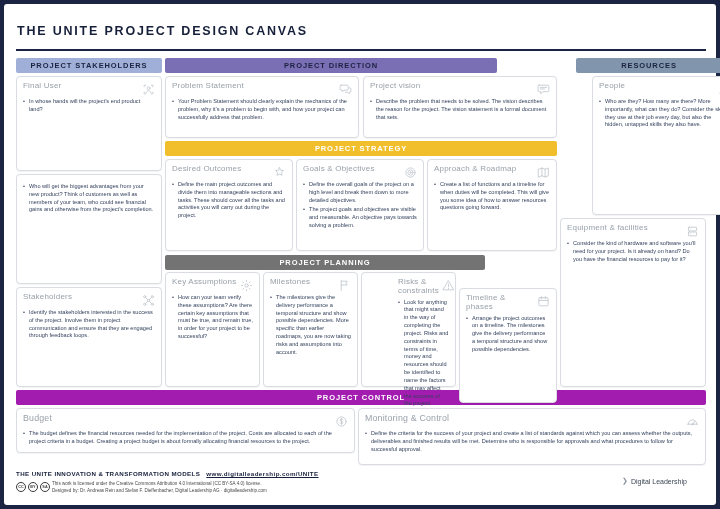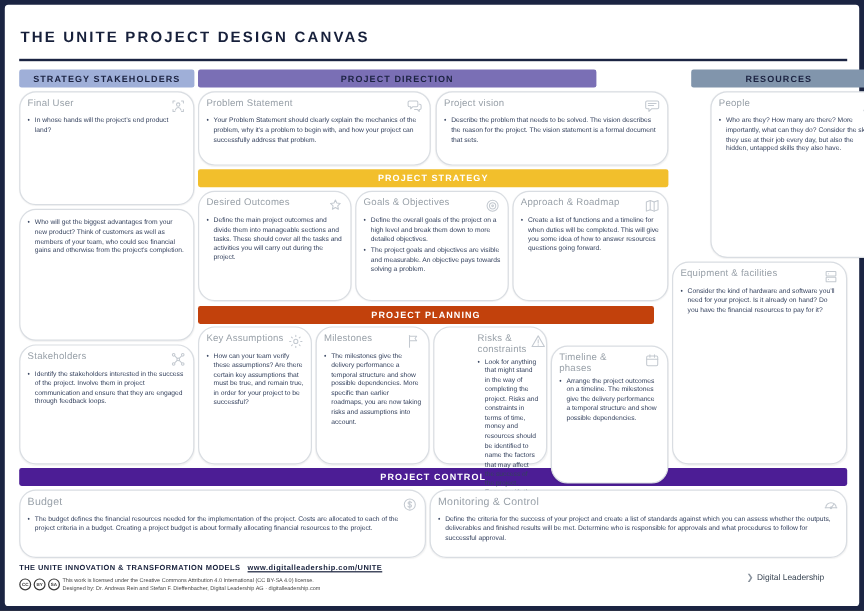--- a/index.html
+++ b/index.html
@@ -11,21 +11,21 @@
   }
   .sheet{position:absolute;left:4px;top:4px;width:712px;height:501px;background:#ffffff;border-radius:3px;}
   .abs{position:absolute;}
   .page-title{left:17px;top:24px;font-size:12.5px;font-weight:bold;letter-spacing:1.8px;color:#17203B;white-space:nowrap;}
   .title-rule{left:16px;top:49px;width:690px;border-top:2px solid #1B2442;}
   .sec-header{
     height:15px;display:flex;align-items:center;justify-content:center;
     font-size:7.5px;font-weight:bold;letter-spacing:0.9px;border-radius:2px;white-space:nowrap;
   }
   .card{
-    background:#fff;border:1px solid #D9DDE2;border-radius:14px;
+    background:#fff;border:1px solid #D9DDE2;border-radius:4px;
     padding:5px 6px 4px 6px;box-shadow:0 0.5px 1px rgba(0,0,0,0.05);
   }
   .card-head{display:flex;justify-content:space-between;align-items:flex-start;}
   .card-title{font-size:8px;color:#99A1A9;letter-spacing:0.2px;line-height:1.1;}
   .card-title.big{font-size:8.8px;}
   .card-icon{flex:0 0 auto;width:13px;height:13px;margin-left:3px;}
   .card-icon svg{width:13px;height:13px;stroke:#C3C9D0;fill:none;stroke-width:1.6;stroke-linecap:round;stroke-linejoin:round;}
   ul.bullets{margin:3px 0 0 0;padding:0;list-style:none;}
   ul.bullets li{
     position:relative;padding-left:6px;margin-bottom:2px;
@@ -48,26 +48,26 @@
 </style>
 </head>
 <body>
 
 <div class="frame">
   <div class="sheet"></div>
 
   <div class="abs page-title">THE UNITE PROJECT DESIGN CANVAS</div>
   <div class="abs title-rule"></div>
 
-  <div class="abs sec-header" style="left: 16px; top: 58px; width: 146px; background: rgb(159, 175, 216); color: rgb(27, 34, 64);">STRATEGY STAKEHOLDERS</div>
+  <div class="abs sec-header" style="left: 16px; top: 58px; width: 146px; background: rgb(159, 175, 216); color: rgb(27, 34, 64);">PROJECT STAKEHOLDERS</div>
   <div class="abs sec-header" style="left: 165px; top: 58px; width: 332px; background: rgb(122, 111, 181); color: rgb(27, 34, 64);">PROJECT DIRECTION</div>
   <div class="abs sec-header" style="left: 560px; top: 58px; width: 146px; background: rgb(129, 149, 172); color: rgb(27, 34, 64); margin-left: 16px;">RESOURCES</div>
   <div class="abs sec-header" style="left: 165px; top: 141px; width: 392px; background: rgb(242, 191, 44); color: rgb(255, 255, 255);">PROJECT STRATEGY</div>
-  <div class="abs sec-header" style="left: 165px; top: 255px; width: 380px; background: #c2410c; color: rgb(255, 255, 255);">PROJECT PLANNING</div>
-  <div class="abs sec-header" style="left: 16px; top: 390px; width: 690px; background: #4c1d95; color: rgb(255, 255, 255);">PROJECT CONTROL</div>
+  <div class="abs sec-header" style="left: 165px; top: 255px; width: 320px; background: #737373; color: rgb(255, 255, 255);">PROJECT PLANNING</div>
+  <div class="abs sec-header" style="left: 16px; top: 390px; width: 690px; background: #a21caf; color: rgb(255, 255, 255);">PROJECT CONTROL</div>
 
   <div class="abs card" style="left:16px;top:76px;width:146px;height:95px;">
     <div class="card-head">
       <span class="card-title">Final User</span>
       <span class="card-icon"><svg viewBox="0 0 24 24">
             <path d="M4 7V4h3M20 7V4h-3M4 17v3h3M20 17v3h-3"></path>
             <circle cx="12" cy="9.5" r="2.6"></circle>
             <path d="M7.5 18c1-3 2.8-4 4.5-4s3.5 1 4.5 4"></path>
           </svg></span>
     </div>
@@ -239,21 +239,21 @@
             <rect x="4.5" y="4" width="15" height="7" rx="1"></rect>
             <rect x="4.5" y="13" width="15" height="7" rx="1"></rect>
             <path d="M8 7.5h.01M8 16.5h.01"></path>
           </svg></span>
     </div>
     <ul class="bullets">
         <li>Consider the kind of hardware and software you’ll need for your project. Is it already on hand? Do you have the financial resources to pay for it?</li>
       </ul>
   </div>
 
-  <div class="abs card ctrl" style="left:16px;top:408px;width:339px;height:57px;">
+  <div class="abs card ctrl" style="left:16px;top:408px;width:339px;height:45px;">
     <div class="card-head">
       <span class="card-title big">Budget</span>
       <span class="card-icon"><svg viewBox="0 0 24 24">
             <circle cx="12" cy="12" r="8.5"></circle>
             <path d="M12 6.5v11M14.8 9c-.6-1-1.6-1.5-2.8-1.5-1.4 0-2.7.7-2.7 2.1 0 1.3 1.3 1.8 2.7 2.1 1.4.3 2.7.8 2.7 2.1 0 1.4-1.3 2.1-2.7 2.1-1.2 0-2.2-.5-2.8-1.5"></path>
           </svg></span>
     </div>
     <ul class="bullets">
         <li>The budget defines the financial resources needed for the implementation of the project. Costs are allocated to each of the project criteria in a budget. Creating a project budget is about formally allocating financial resources to the project.</li>
       </ul>

